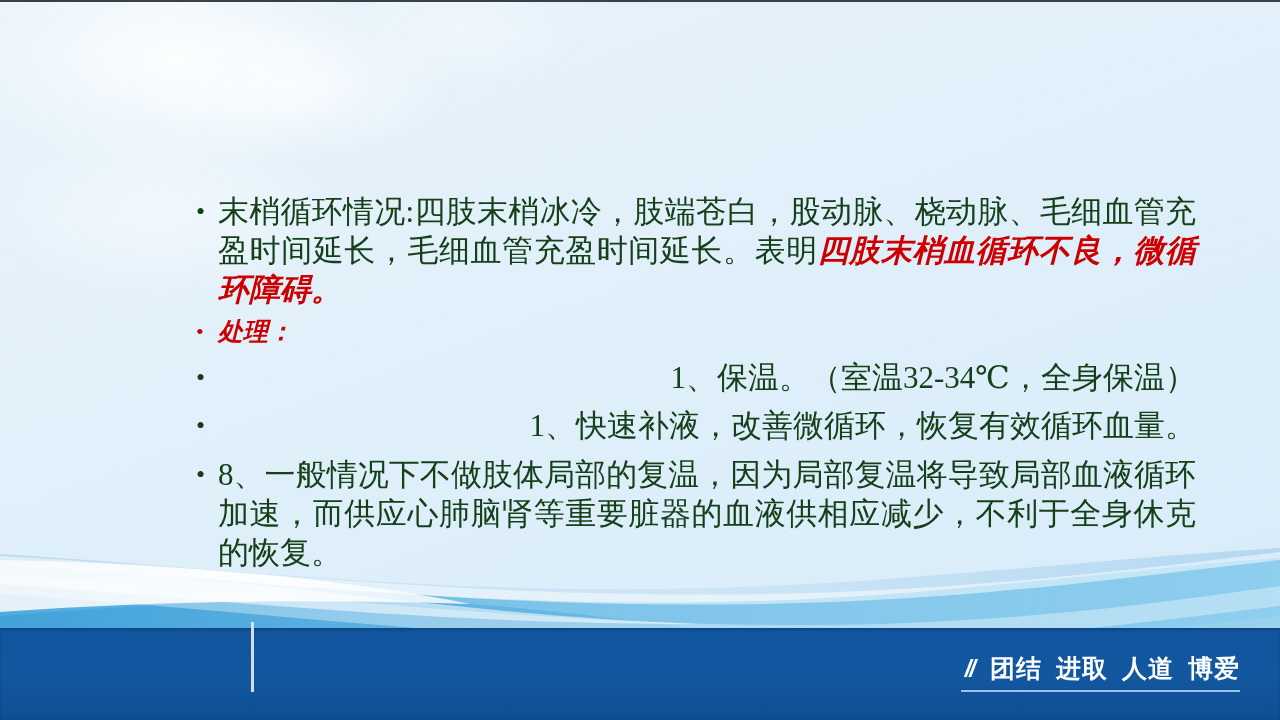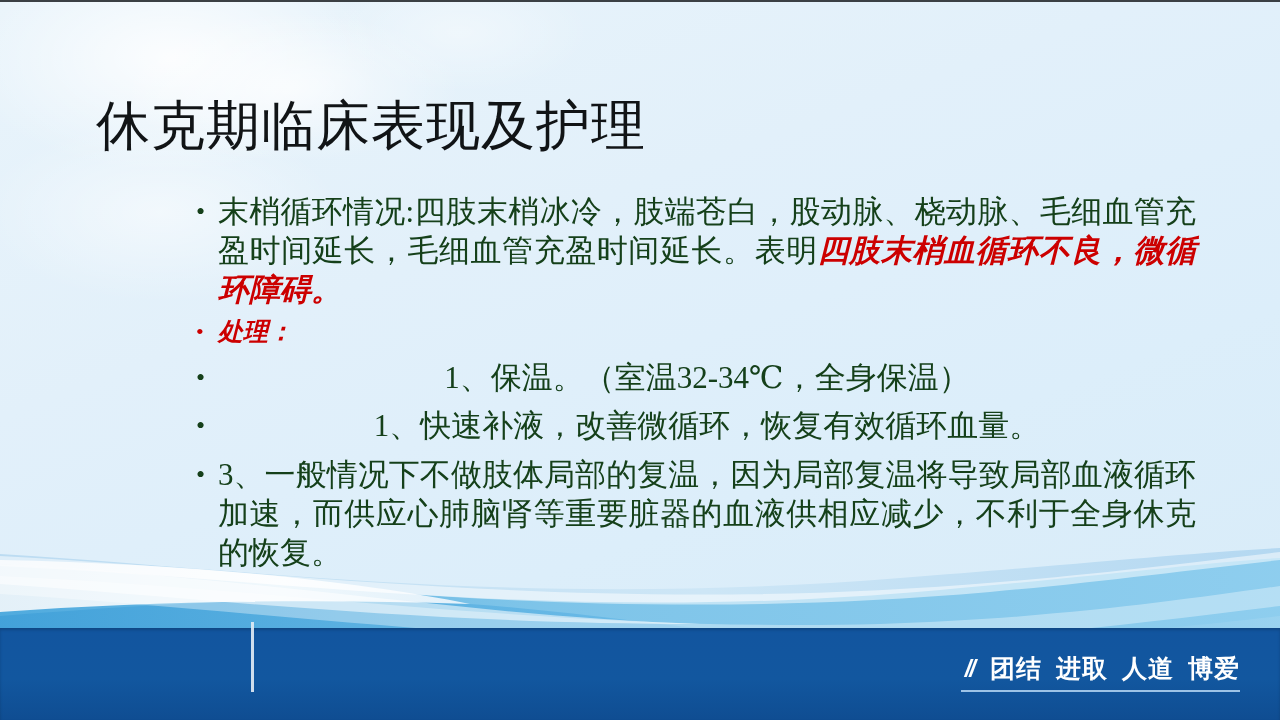--- a/index.html
+++ b/index.html
@@ -82,21 +82,21 @@
   .bullet.handle {
     font-size: 25px;
     line-height: 34px;
     margin-top: 6px;
     margin-bottom: 6px;
   }
   .bullet.handle .dot { color: #cc0000; font-size: 22px; line-height: 34px; }
   .bullet.handle .txt { color: #cc0000; font-weight: bold; font-style: italic; }
 
   .bullet.num { margin-top: 9px; margin-bottom: 9px; }
-  .bullet.num .txt { text-align: center; }
+  .bullet.num .txt { text-align: right; }
   .bullet.last { margin-top: 10px; }
   .bullet.last .txt { text-align: justify; }
 
   
   .waves {
     position: absolute;
     left: 0;
     bottom: 0;
     width: 1280px;
     height: 200px;
@@ -148,21 +148,20 @@
 </head>
 <body>
 
 <div id="slide">
 
   <div class="cloud cloud-a"></div>
   <div class="cloud cloud-b"></div>
   <div class="cloud cloud-c"></div>
   <div class="cloud cloud-d"></div>
 
-  <div class="title">休克期临床表现及护理</div>
 
   <div class="body">
 
     <div class="bullet b1">
       <span class="dot">•</span>
       <span class="txt"><span>末梢循环情况:四肢末梢冰冷，肢端苍白，股动脉、桡动脉、毛细血管充盈时间延长，毛细血管充盈时间延长。表明</span><span class="em-red">四肢末梢血循环不良，微循环障碍。</span></span>
     </div>
 
     <div class="bullet handle">
       <span class="dot">•</span>
@@ -174,21 +173,21 @@
       <span class="txt">1、保温。（室温32-34℃，全身保温）</span>
     </div>
 
     <div class="bullet num">
       <span class="dot">•</span>
       <span class="txt">1、快速补液，改善微循环，恢复有效循环血量。</span>
     </div>
 
     <div class="bullet last">
       <span class="dot">•</span>
-      <span class="txt">3、一般情况下不做肢体局部的复温，因为局部复温将导致局部血液循环加速，而供应心肺脑肾等重要脏器的血液供相应减少，不利于全身休克的恢复。</span>
+      <span class="txt">8、一般情况下不做肢体局部的复温，因为局部复温将导致局部血液循环加速，而供应心肺脑肾等重要脏器的血液供相应减少，不利于全身休克的恢复。</span>
     </div>
 
   </div>
 
   <svg class="waves" viewBox="0 0 1280 200" preserveAspectRatio="none">
     <defs>
       <linearGradient id="gLightA" x1="0" y1="0" x2="1" y2="0">
         <stop offset="0%" stop-color="#bcdcf2"></stop>
         <stop offset="55%" stop-color="#cde6f6"></stop>
         <stop offset="100%" stop-color="#b4d8f1"></stop>

